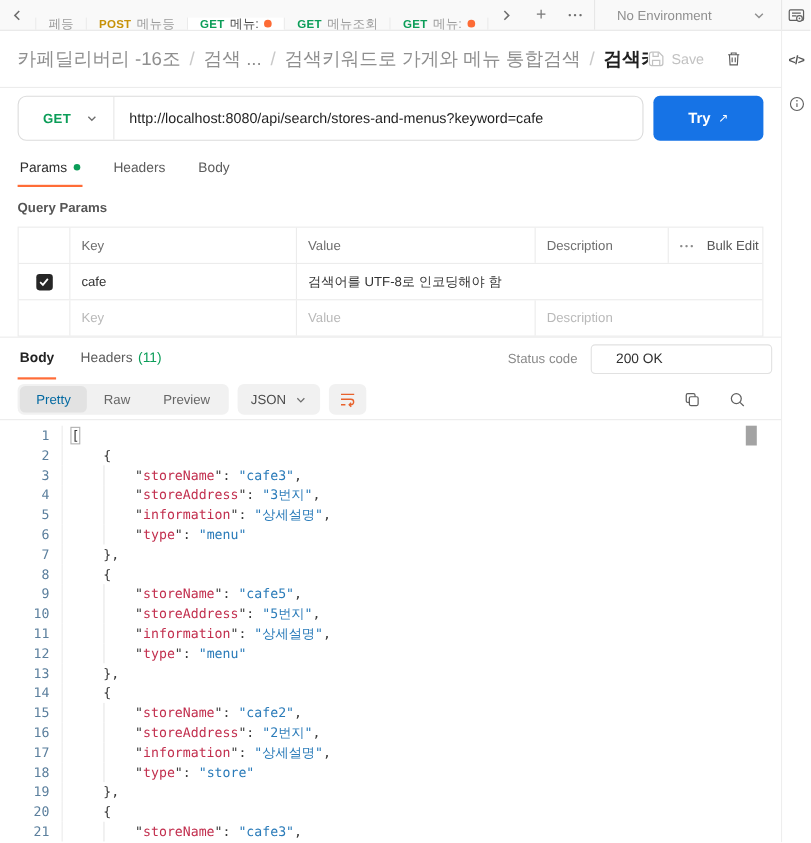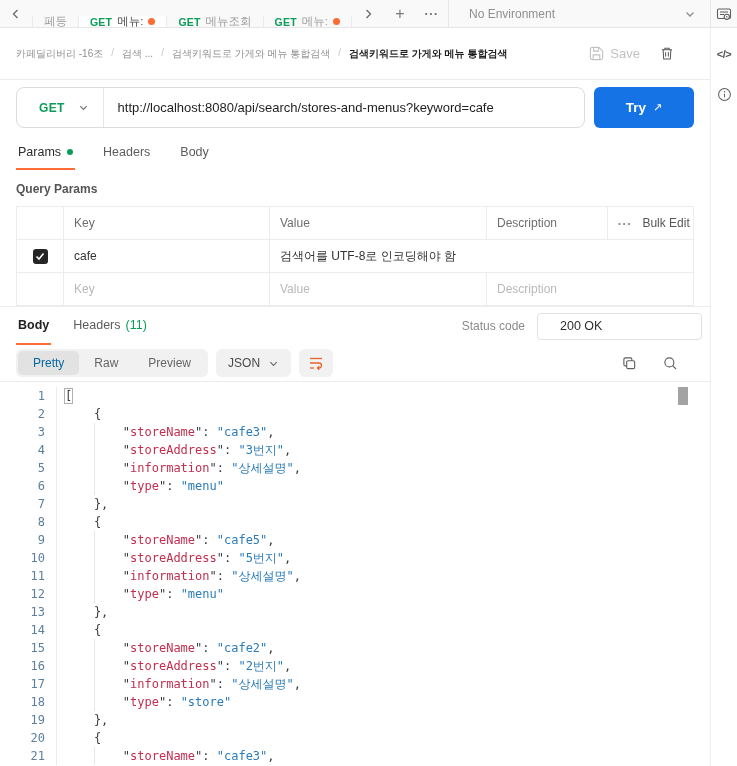--- a/index.html
+++ b/index.html
@@ -26,21 +26,21 @@
   .envpeek{width:27px;border-left:1px solid #e7e7e7;display:flex;align-items:center;justify-content:center;color:#5f5f5f;}
 
   
   .content{display:flex;height:738px;}
   .main{width:710px;display:flex;flex-direction:column;}
   .rail{width:27px;border-left:1px solid #eeeeee;display:flex;flex-direction:column;align-items:center;padding-top:18px;gap:26px;color:#5f5f5f;}
   .rail .codeglyph{font-size:11px;font-weight:600;letter-spacing:-.5px;color:#555;}
 
   
   .crumbrow{height:52px;display:flex;align-items:center;padding:0 36px 0 16px;border-bottom:1px solid #ececec;}
-  .crumbs{display:flex;gap:8px;font-size:10px;color:#8f8f8f;white-space:nowrap;overflow:hidden;}
+  .crumbs{display:flex;align-items:center;gap:8px;font-size:17px;color:#8f8f8f;white-space:nowrap;overflow:hidden;}
   .crumbs .sep{color:#c9c9c9;}
   .crumbs .cur{color:#1f1f1f;font-weight:600;}
   .actions{margin-left:auto;display:flex;align-items:center;gap:20px;}
   .savebtn{display:flex;align-items:flex-start;gap:6px;color:#c2c2c2;font-size:13px;}
   .trashbtn{color:#5c5c5c;display:flex;}
 
   
   .urlrow{display:flex;gap:9px;margin:7px 16px 0;}
   .urlbox{flex:1;height:41px;border:1px solid #dcdcdc;border-radius:8px;display:flex;align-items:center;overflow:hidden;background:#fff;}
   .method{display:flex;align-items:center;gap:13px;padding:0 14px 0 22px;align-self:stretch;border-right:1px solid #e7e7e7;}
@@ -110,20 +110,24 @@
 
   <header class="topbar">
     <button class="tb-btn">
       <svg width="10" height="12" viewBox="0 0 10 12" fill="none" stroke="currentColor" stroke-width="1.4">
           <polyline points="6.5,2 2.5,6 6.5,10"></polyline>
         </svg>
     </button>
     <div class="tabs">
         <div class="tab">
           <span>페등</span>
+        </div>
+        <div class="tab">
+          <span class="m post">POST</span>
+          <span>메뉴등</span>
         </div>
         <div class="tab active">
           <span class="m get">GET</span>
           <span>메뉴:</span>
           <span class="odot"></span>
         </div>
         <div class="tab">
           <span class="m get">GET</span>
           <span>메뉴조회</span>
         </div>

